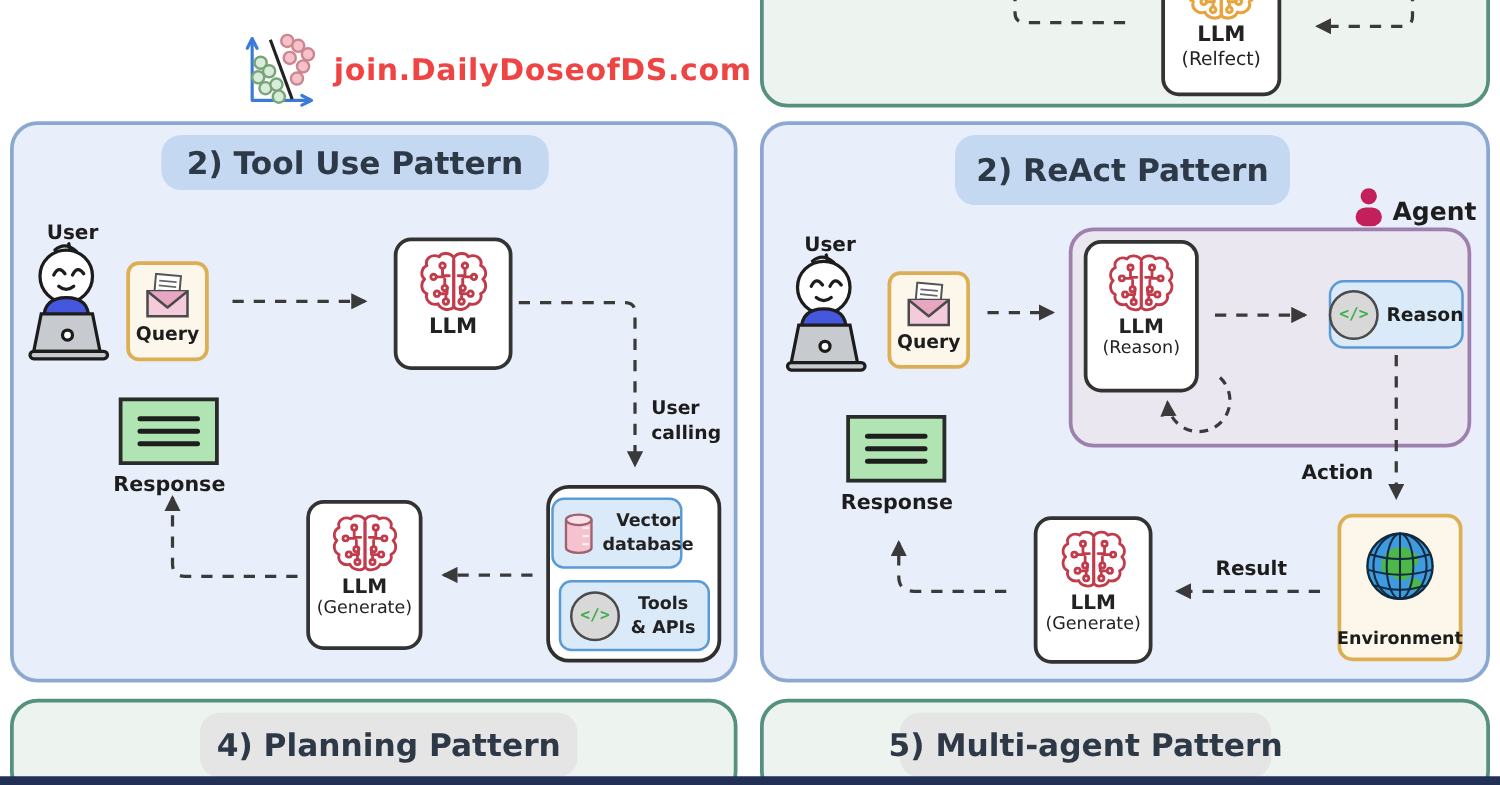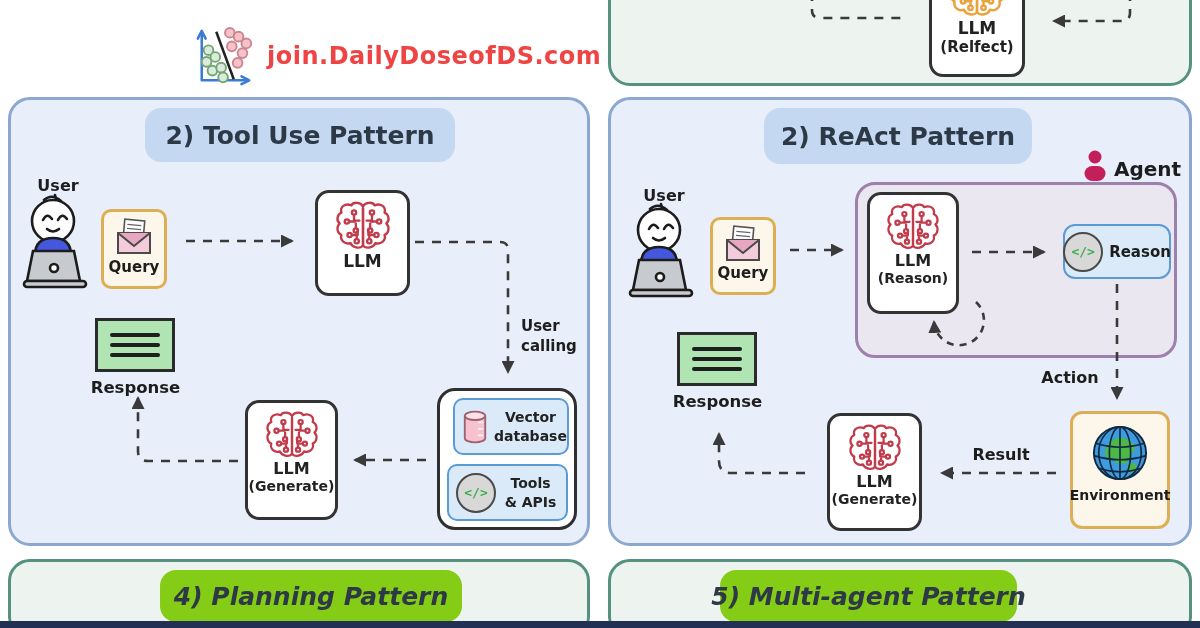--- a/index.html
+++ b/index.html
@@ -5,26 +5,26 @@
   html,body{margin:0;padding:0;background:#ffffff;}
   #stage{position:relative;width:1200px;height:628px;overflow:hidden;
          font-family:"DejaVu Sans", sans-serif;color:#222;}
   .abs{position:absolute;box-sizing:border-box;}
   
   .panel-blue{background:#e9effa;border:3px solid #8ca8d0;border-radius:22px;z-index:1;}
   .panel-green{background:#edf4f0;border:3px solid #55917e;border-radius:22px;z-index:1;}
   .pill{display:flex;align-items:center;justify-content:center;border-radius:16px;
         font-size:25px;font-weight:700;color:#2e3947;white-space:nowrap;z-index:10;}
   .pill-blue{background:#c4d8f1;}
-  .pill-green{background:#84cc16;font-style:italic;}
+  .pill-green{background:#e5e5e5;}
   
   .llmbox{background:#ffffff;border:3px solid #333;border-radius:14px;z-index:10;
           display:flex;flex-direction:column;align-items:center;justify-content:flex-start;}
   .llmbox .lbl{font-size:16px;font-weight:700;line-height:1.15;}
-  .llmbox .sub{font-size:14px;font-weight:700;line-height:1.15;}
+  .llmbox .sub{font-size:14px;font-weight:400;line-height:1.15;}
   .creambox{background:#fcf7ea;border:3px solid #ddaf54;border-radius:10px;z-index:10;
             display:flex;flex-direction:column;align-items:center;}
   .bluebox{background:#daeaf8;border:2.5px solid #5b9bd5;border-radius:10px;z-index:10;
            display:flex;align-items:center;gap:6px;padding:0 7px;}
   .bluebox .txt{flex:1;text-align:center;font-size:14px;font-weight:700;line-height:1.3;}
   .codecircle{width:36px;height:36px;border-radius:50%;background:#d8d8d8;border:2px solid #4a4a4a;
               display:flex;align-items:center;justify-content:center;flex:0 0 auto;
               font-family:"DejaVu Sans Mono",monospace;font-size:13px;font-weight:700;color:#3faf4e;}
   .label{font-weight:700;color:#1d1d1d;z-index:10;}
   .respbox{background:#b0e5b3;border:3px solid #2b2b2b;z-index:10;display:flex;
@@ -139,21 +139,21 @@
     <span style="color:#e8a33d;margin-top:7px">
       <svg width="62" height="54" viewBox="0 0 64 58">
           <use href="#brain"></use>
         </svg>
     </span>
     <div class="lbl" style="font-size:17px">LLM</div>
     <div class="sub" style="font-size:15px">(Relfect)</div>
   </div>
 
   <div class="abs panel-blue" style="left:8px;top:97px;width:582px;height:449px"></div>
-  <div class="abs pill pill-blue" style="left:145px;top:108px;width:310px;height:54px">
+  <div class="abs pill pill-blue" style="left:129px;top:108px;width:310px;height:44px">
     <span>2) Tool Use Pattern</span>
   </div>
 
   <div class="abs label" style="left:30px;top:176px;width:56px;text-align:center;font-size:16px">User</div>
   <span class="abs" style="left:16px;top:193px;z-index:10">
     <svg width="80" height="96" viewBox="0 0 80 96">
         <use href="#person"></use>
       </svg>
   </span>
 
@@ -171,21 +171,21 @@
       <svg width="58" height="52" viewBox="0 0 64 58">
           <use href="#brain"></use>
         </svg>
     </span>
     <div class="lbl" style="font-size:17px">LLM</div>
   </div>
 
   <div class="abs label" style="left:521px;top:316px;width:60px;font-size:15px;line-height:1.35">User calling</div>
 
   <div class="abs" style="left:437px;top:388px;width:140px;height:142px;background:#fff;border:3px solid #2f2f2f;border-radius:18px;z-index:10"></div>
-  <div class="abs bluebox" style="left:453px;top:398px;width:116px;height:57px">
+  <div class="abs bluebox" style="left:441px;top:398px;width:105px;height:57px">
     <span>
       <svg width="26" height="36" viewBox="0 0 28 36">
           <use href="#cylinder"></use>
         </svg>
     </span>
     <div class="txt">Vector database</div>
   </div>
   <div class="abs bluebox" style="left:447px;top:464px;width:121px;height:57px">
     <span class="codecircle">
         <span>&lt;/&gt;</span>
@@ -258,21 +258,21 @@
   </div>
 
   <div class="abs label" style="left:1036px;top:368px;width:68px;text-align:center;font-size:16px">Action</div>
 
   <div class="abs creambox" style="left:1070px;top:411px;width:100px;height:118px;border-radius:12px;padding-top:10px">
     <span>
       <svg width="58" height="58" viewBox="0 0 60 60">
           <use href="#globe"></use>
         </svg>
     </span>
-    <div class="label" style="font-size:14px;margin-top:5px">Environment</div>
+    <div class="label" style="font-size:14px;margin-top:21px">Environment</div>
   </div>
 
   <div class="abs label" style="left:966px;top:445px;width:70px;text-align:center;font-size:16px">Result</div>
 
   <div class="abs llmbox" style="left:827px;top:413px;width:95px;height:118px">
     <span style="color:#c23b4b;margin-top:7px">
       <svg width="56" height="50" viewBox="0 0 64 58">
           <use href="#brain"></use>
         </svg>
     </span>

